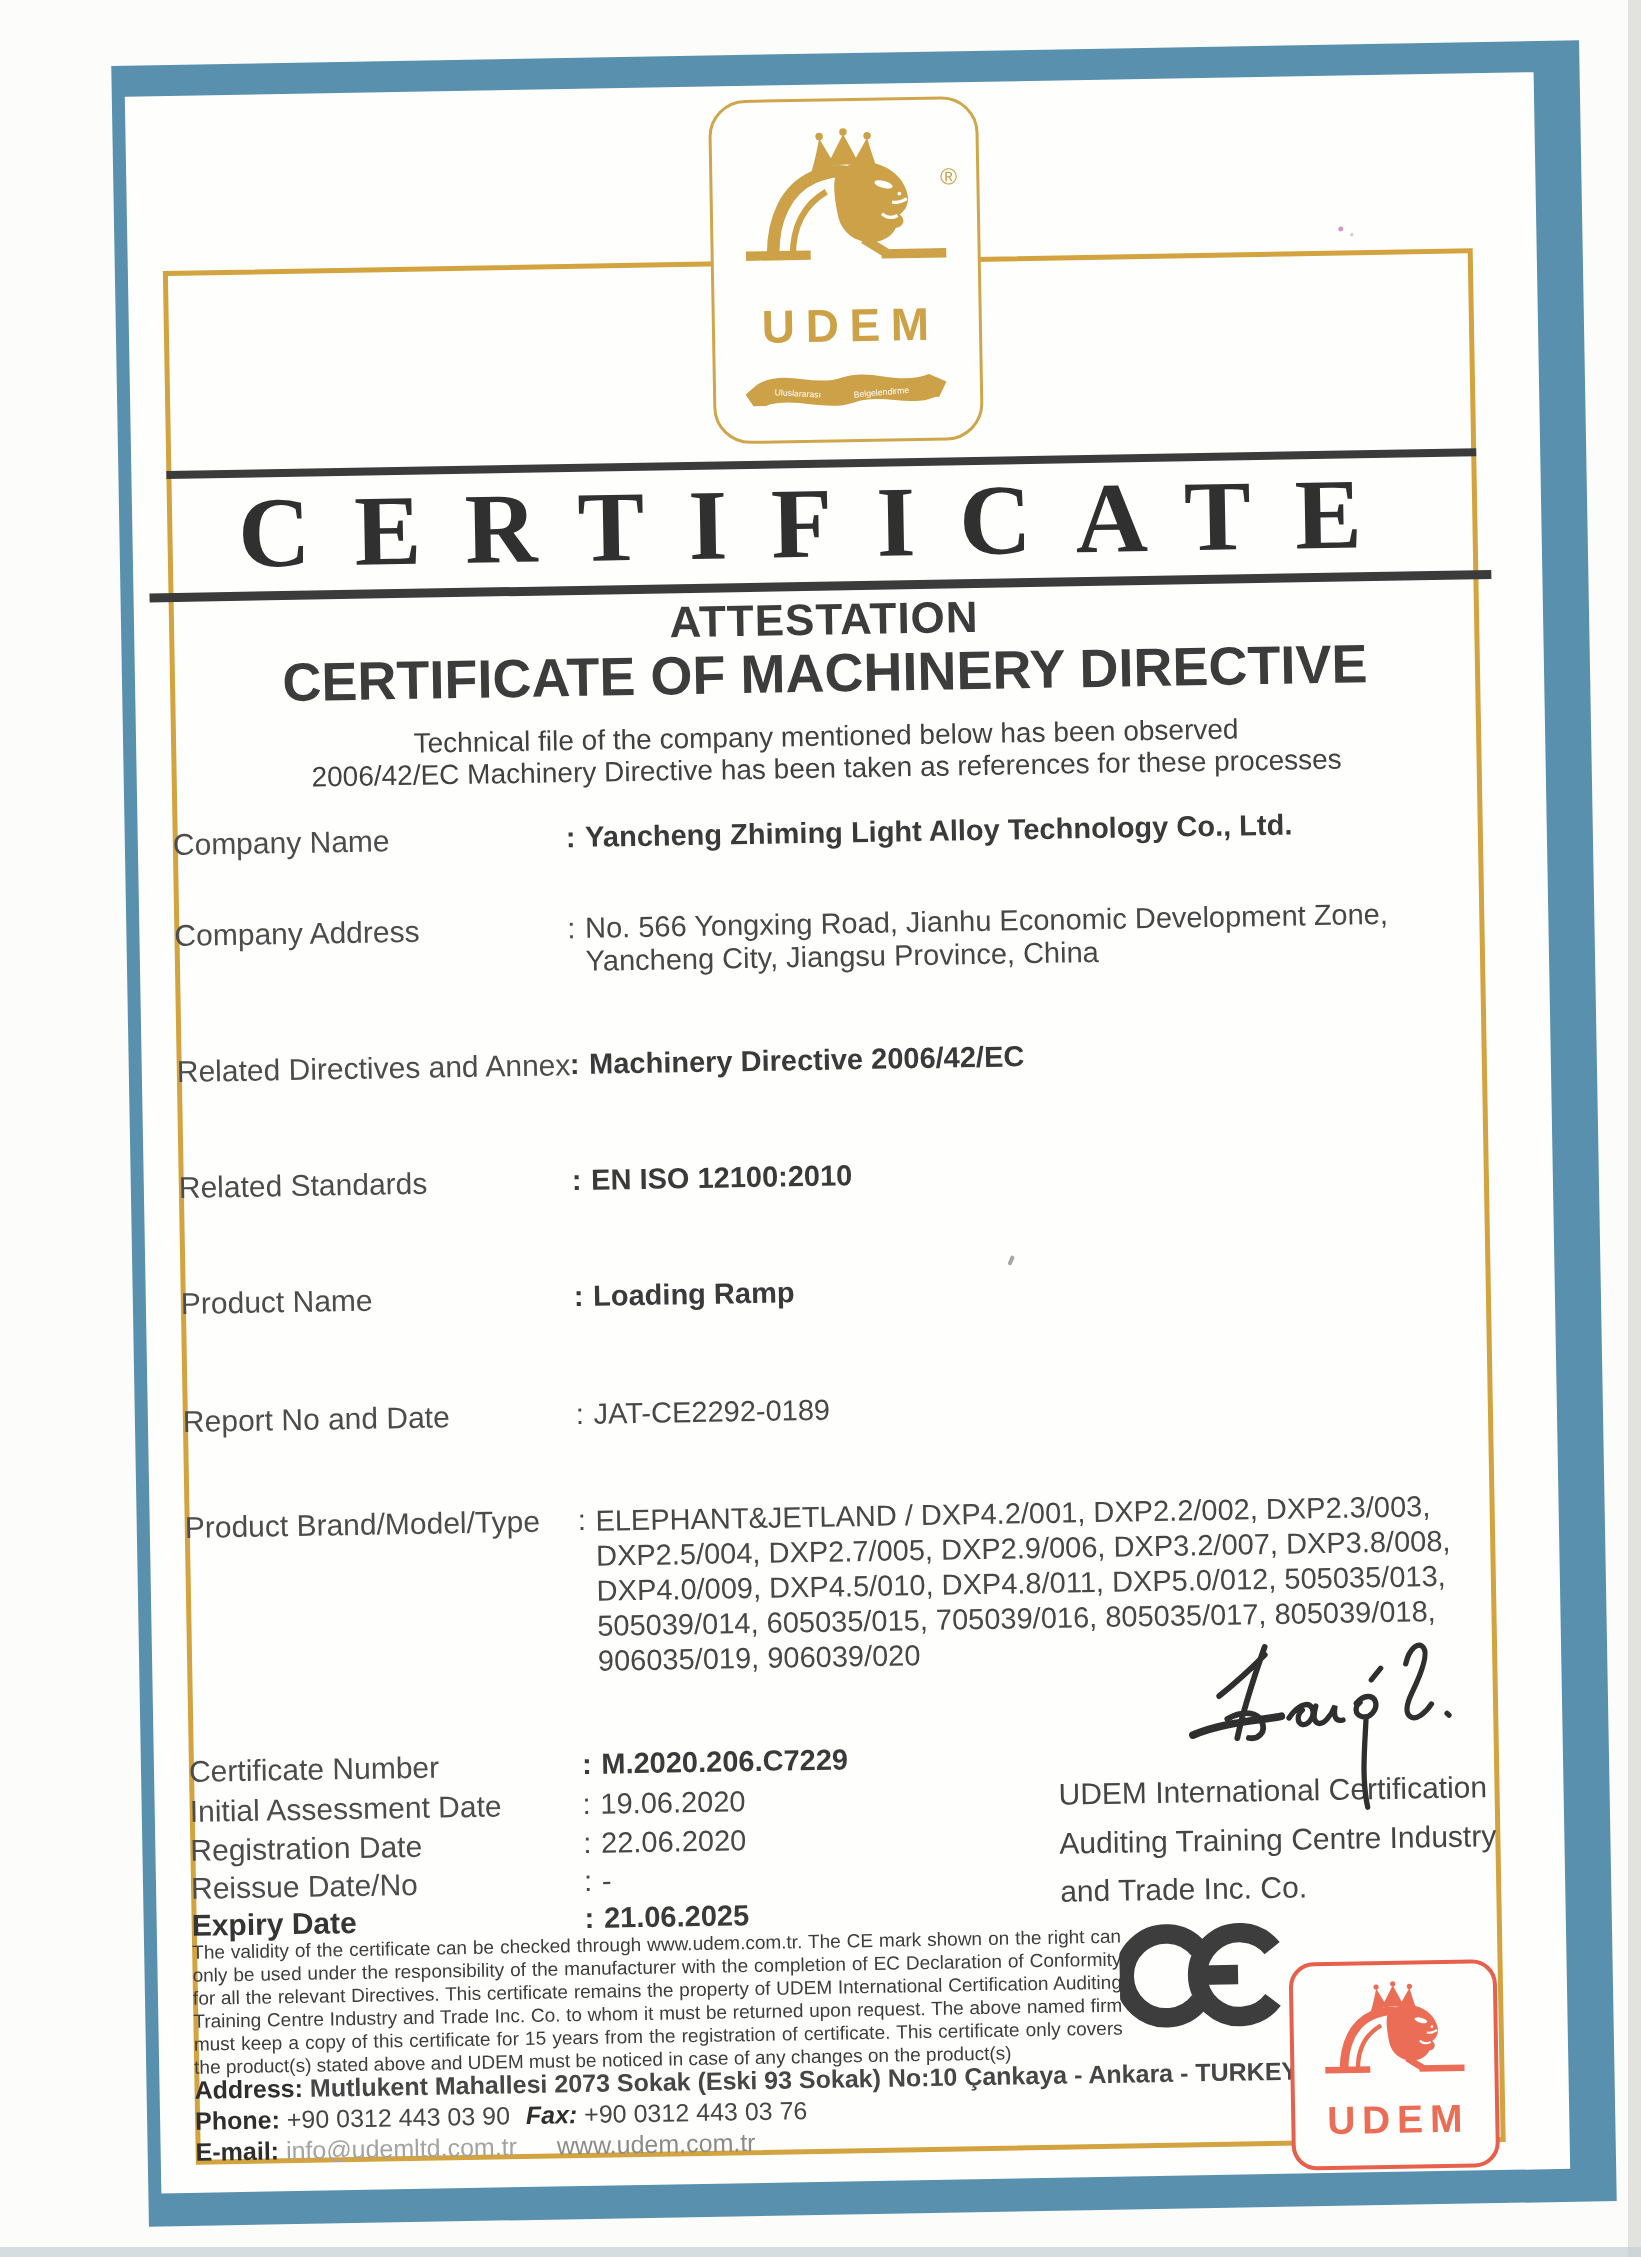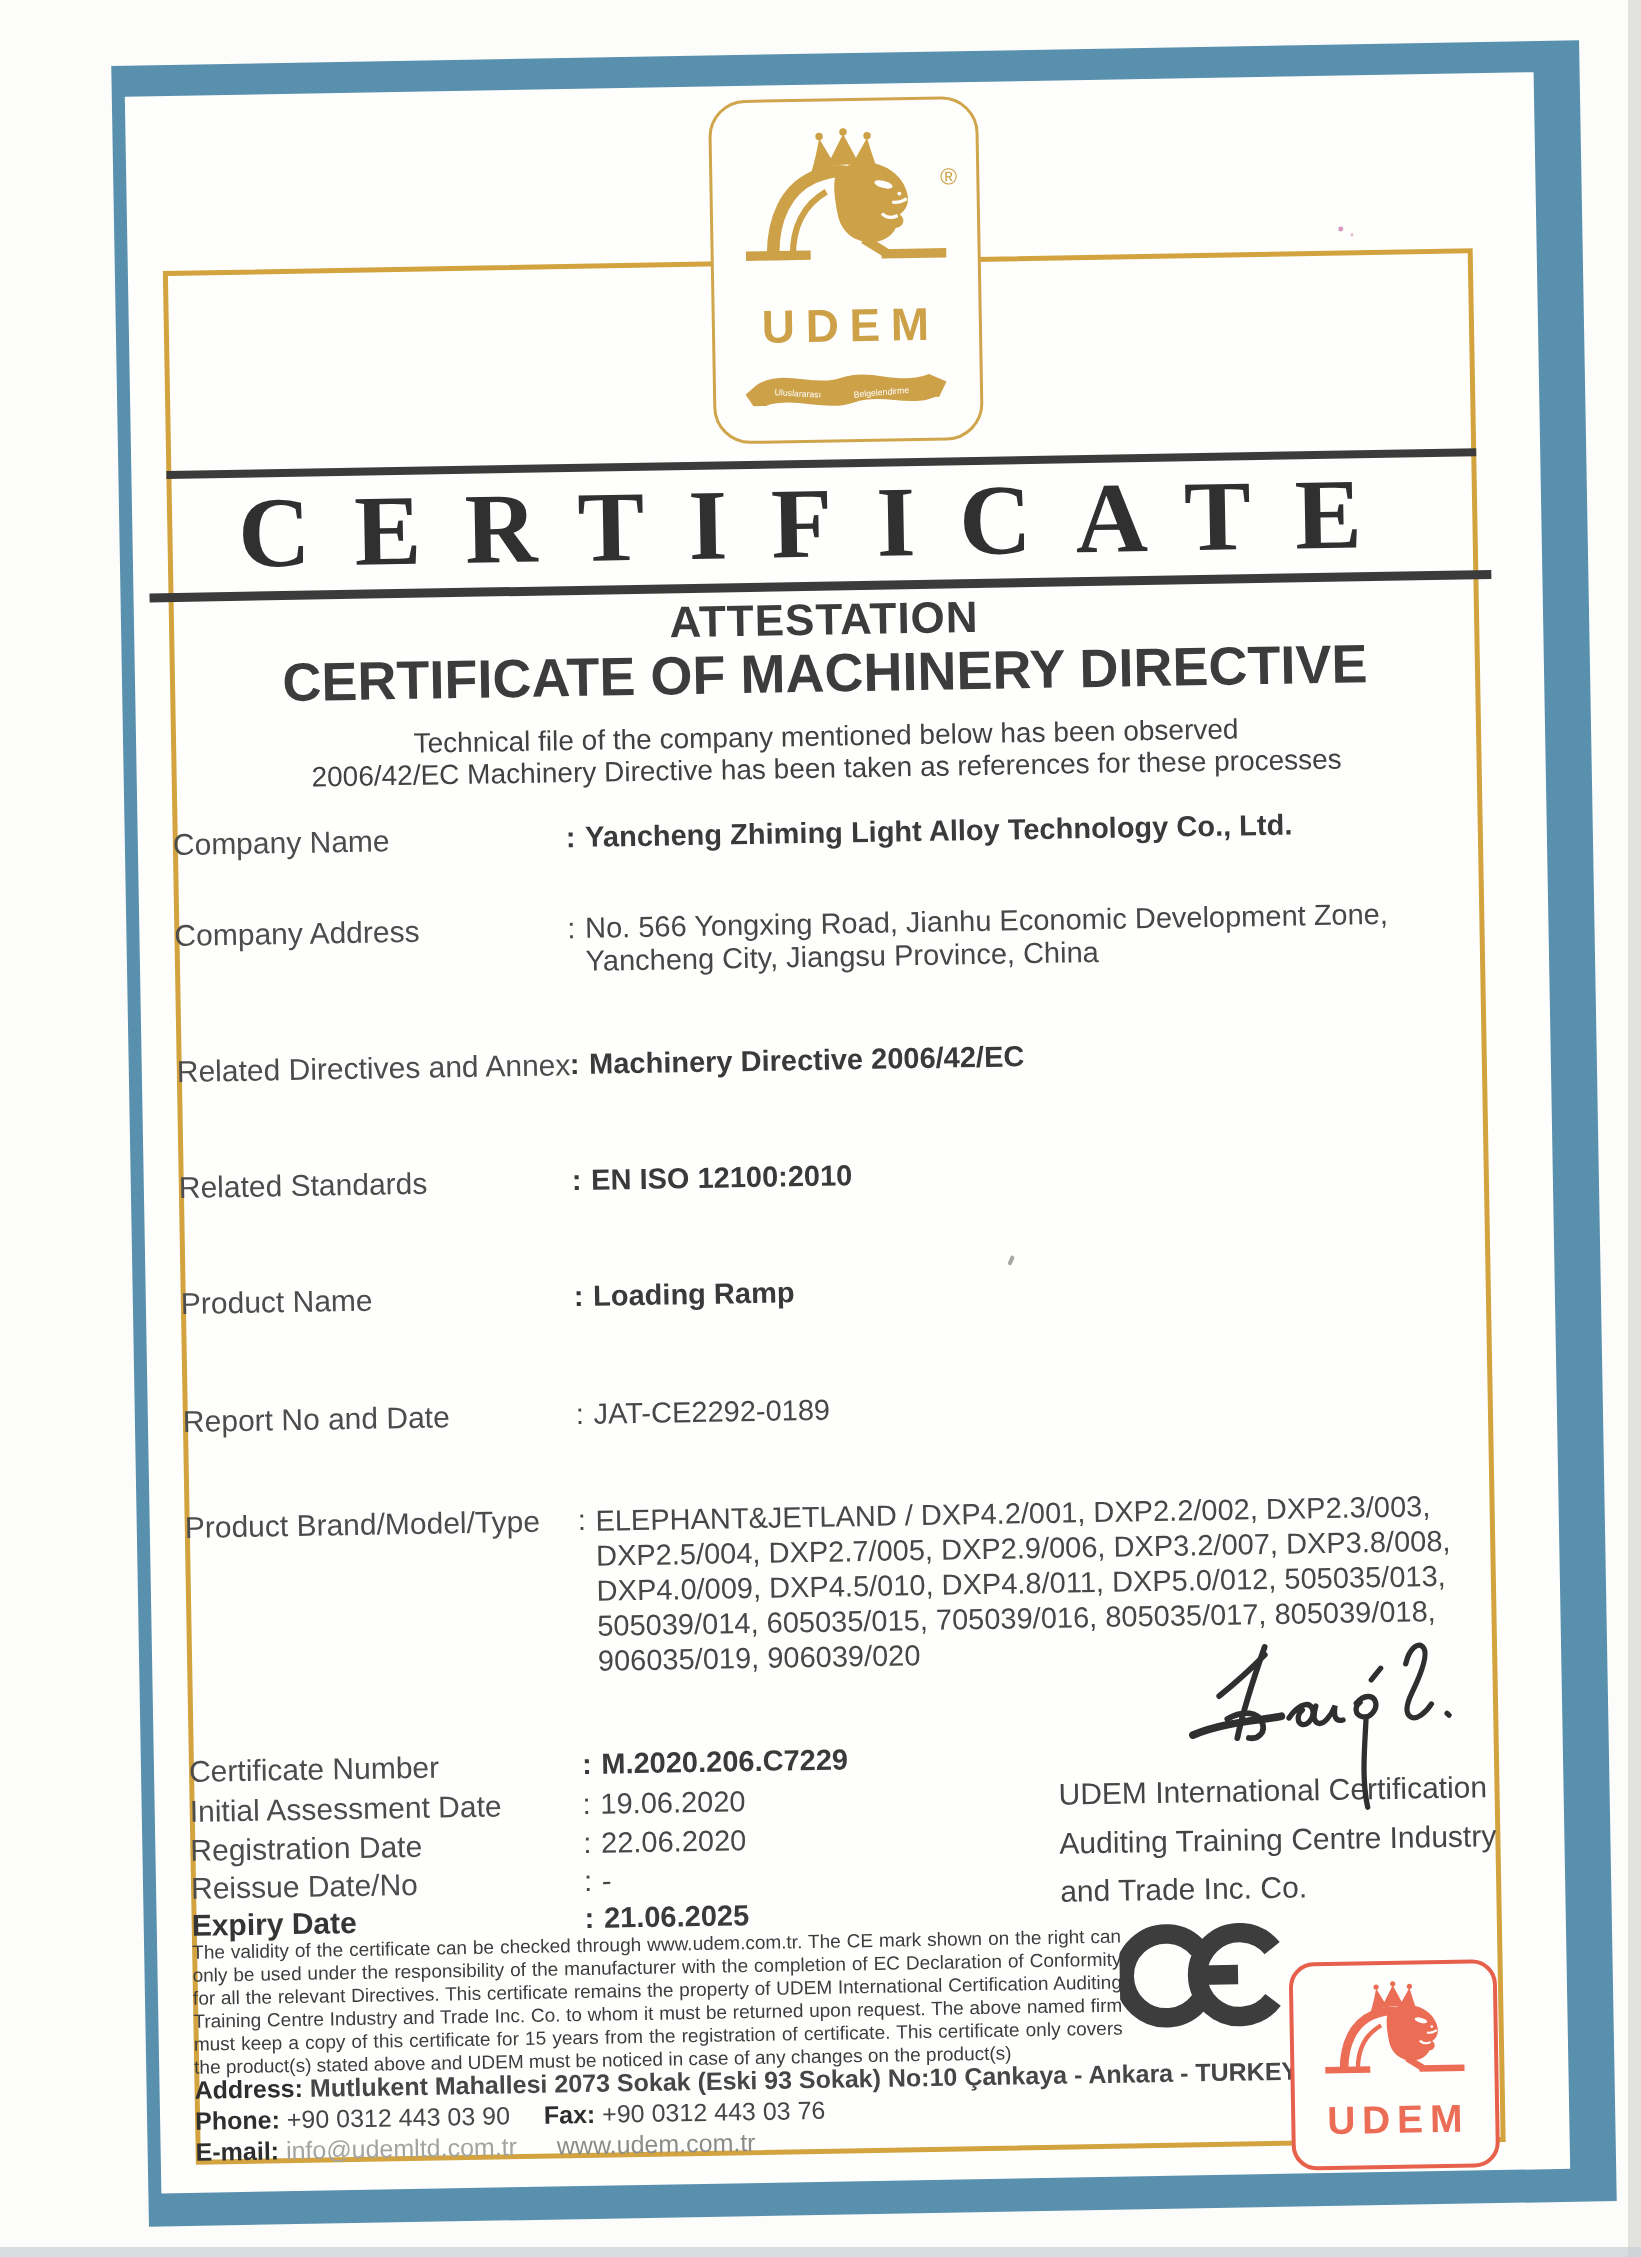--- a/index.html
+++ b/index.html
@@ -224,21 +224,21 @@
 
   <div class="fineprint">The validity of the certificate can be checked  through www.udem.com.tr.  The CE  mark shown on the right can only be used under the responsibility of the manufacturer with the completion of EC Declaration of Conformity for all the relevant Directives. This certificate remains the property of UDEM International Certification Auditing Training Centre Industry and Trade Inc. Co. to whom it must be returned upon request. The above named firm must keep a copy of this certificate for 15 years from the registration of certificate. This certificate only covers the product(s) stated above and UDEM  must be noticed in case of any changes on the product(s)</div>
 
   <div class="foot" style="top:2011px;">
     <b>Address:</b>
     <span style="font-weight:600;">Mutlukent Mahallesi 2073 Sokak (Eski 93 Sokak) No:10 Çankaya - Ankara - TURKEY</span>
   </div>
   <div class="foot" style="top:2042px;">
     <b>Phone:</b>
     <span>+90 0312 443 03 90</span>
-    <b style="margin-left:27px;">Fax:</b>
+    <b style="margin-left:9px;font-style:italic;">Fax:</b>
     <span>+90 0312 443 03 76</span>
   </div>
   <div class="foot" style="top:2073px;">
     <b>E-mail:</b>
     <span class="email-val">info@udemltd.com.tr</span>
     <span class="site-val">www.udem.com.tr</span>
   </div>
 
   <svg class="ce" viewBox="0 0 235 150">
     <g fill="none" stroke="currentColor" stroke-width="26">

